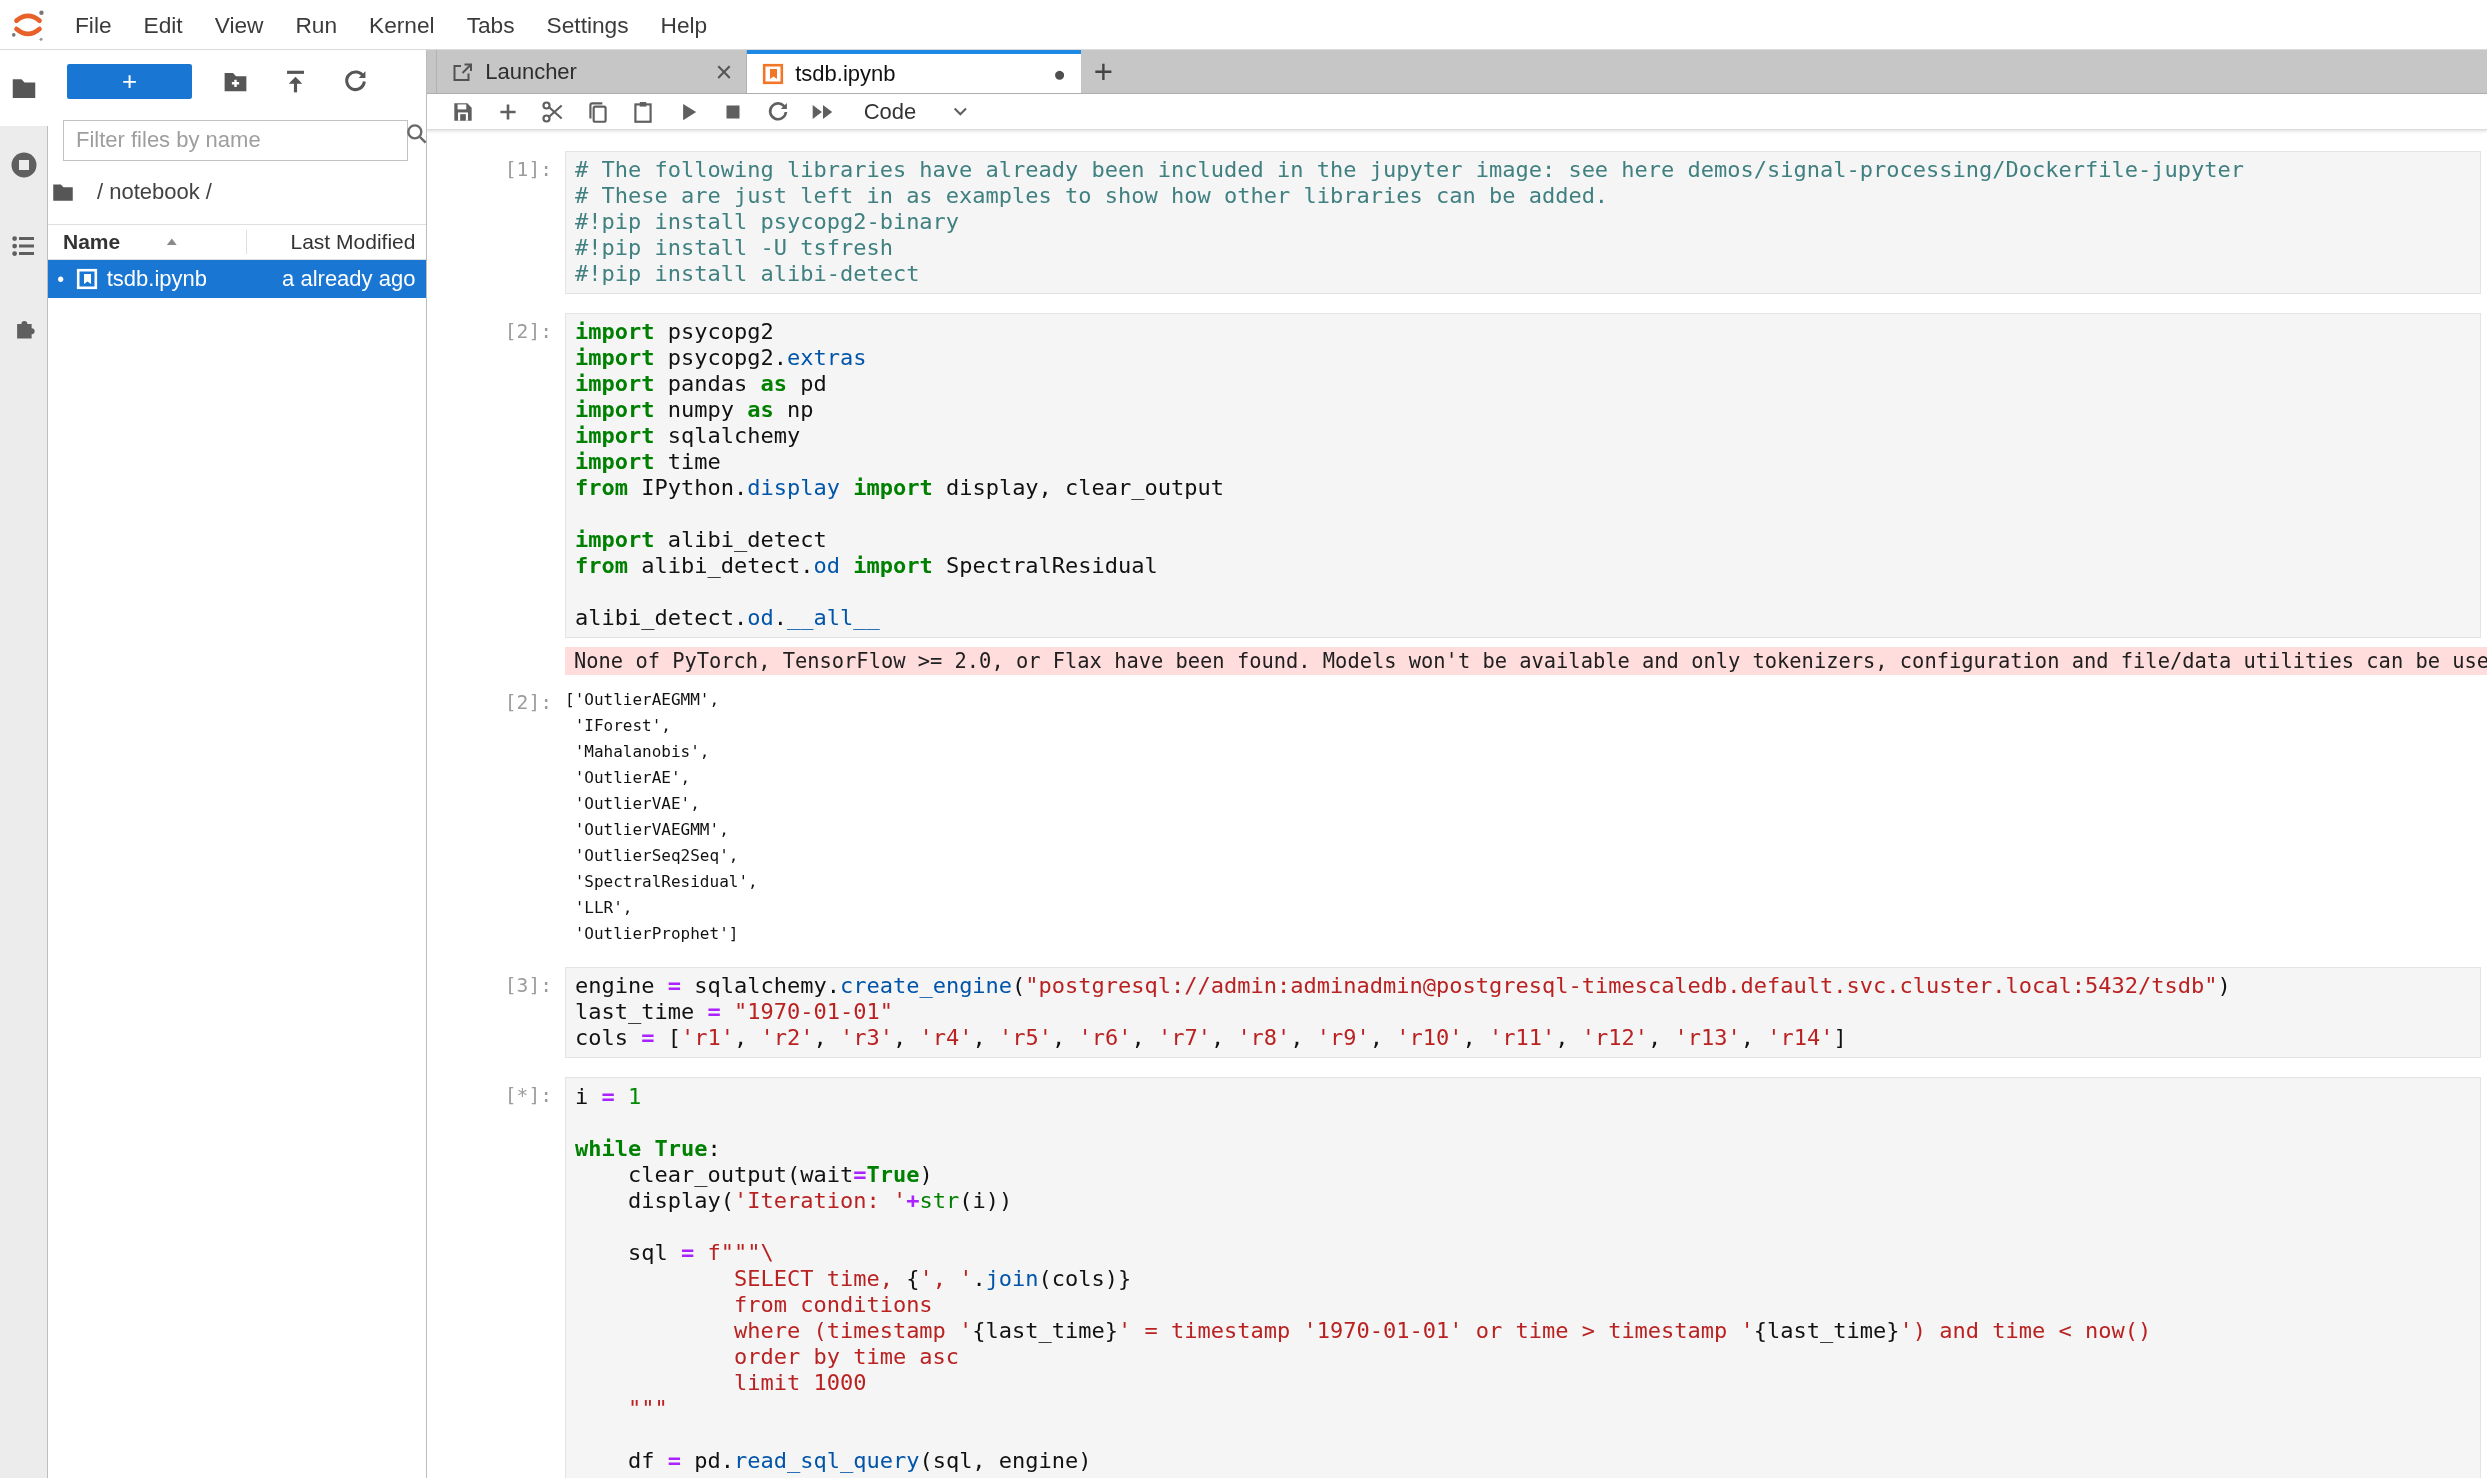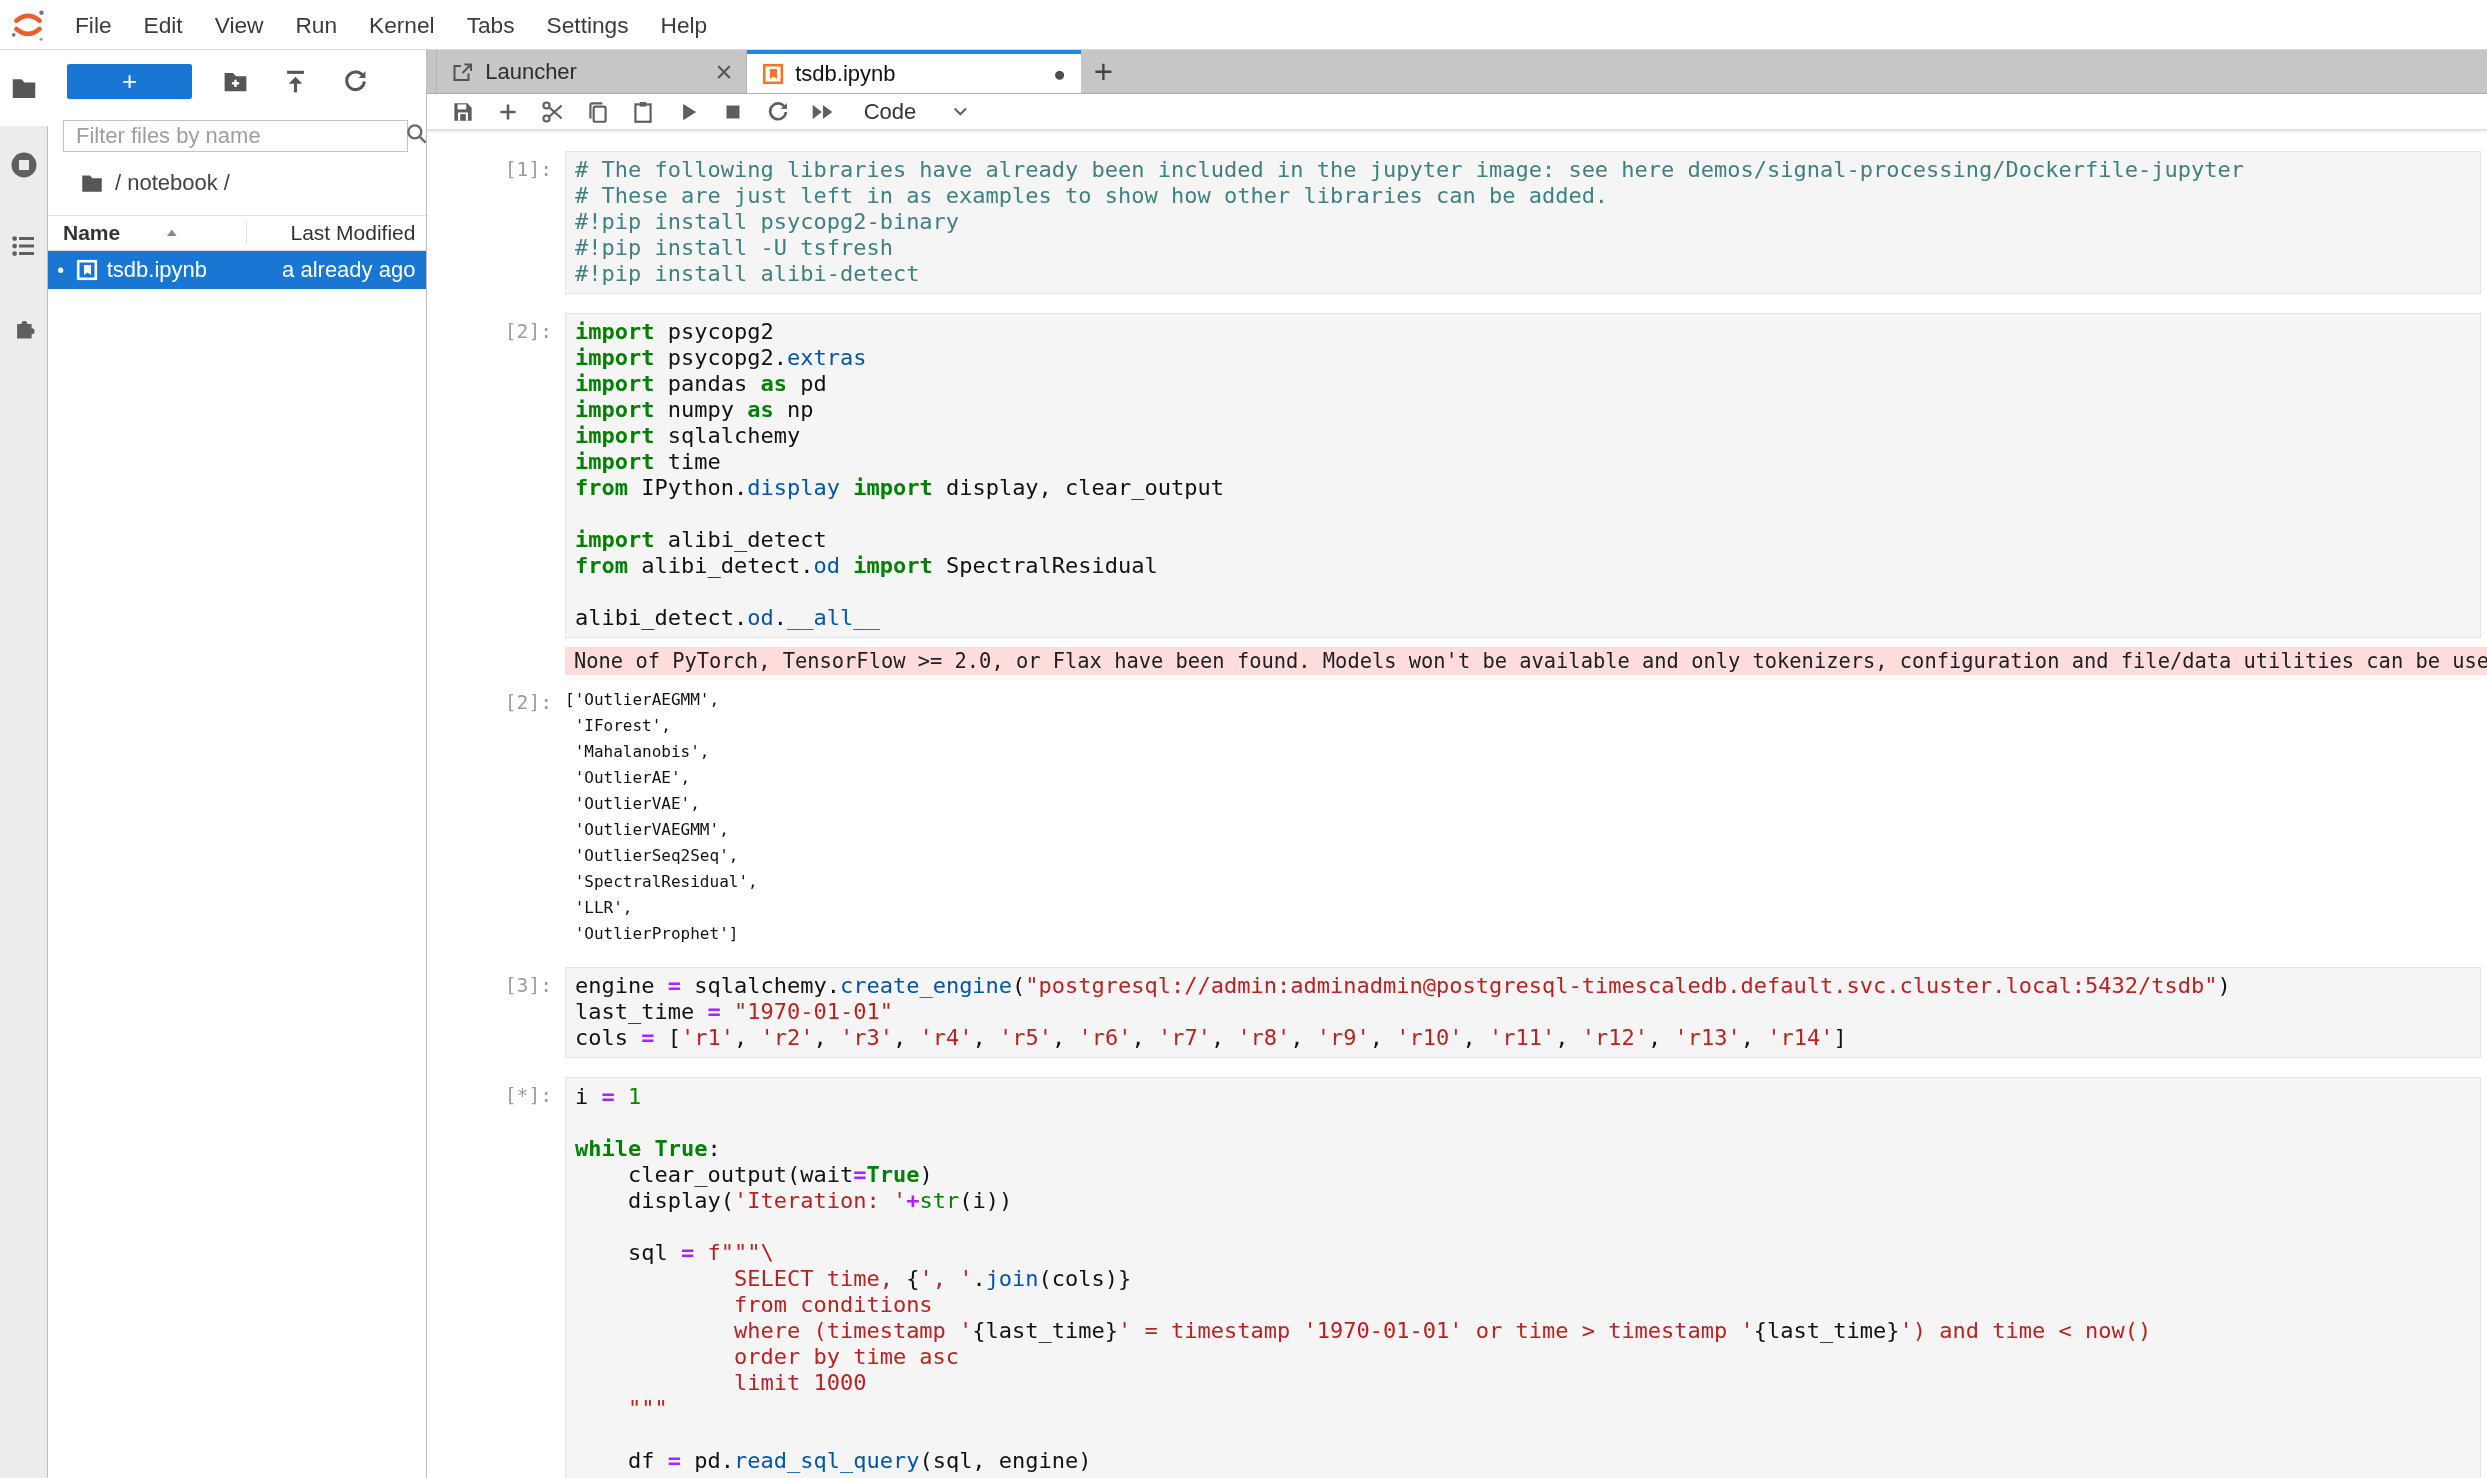--- a/index.html
+++ b/index.html
@@ -23,25 +23,25 @@
   .ab-icon { width:33px; height:33px; display:flex; align-items:center; justify-content:center; }
   .ab-icon svg { width:30px; height:30px; }
 
   
   .file-panel { width:379px; flex:none; background:#fff; border-right:0.8px solid #bdbdbd; display:flex; flex-direction:column; }
   .fp-toolbar { margin-top:12px; height:38px; display:flex; align-items:center; padding:0 10.6px 0 19px; }
   .btn-new-launcher { width:125px; height:35px; background:#1976d2; color:#fff; border:none; border-radius:2.3px;
     font-size:26px; line-height:32px; text-align:center; cursor:pointer; }
   .fp-iconbtn { width:33px; height:33px; margin-left:27px; display:flex; align-items:center; justify-content:center; }
   .fp-iconbtn svg { width:29px; height:29px; }
-  .fp-search { margin:19.6px 18px 0 15px; height:32px; border:1.5px solid #c2c2c2; display:flex; padding:0 10.6px 0 12px;gap:40px; }
+  .fp-search { margin:19.6px 18px 0 15px; height:41px; border:1.5px solid #c2c2c2; display:flex; padding:0 10.6px 0 12px;gap:40px; }
   .fp-search input { flex:1; border:none; outline:none; font-size:22px; color:#333; font-family:"Liberation Sans",sans-serif; }
   .fp-search input::placeholder { color:#9e9e9e; }
   .fp-search svg { width:26px; height:26px; flex:none; }
-  .fp-crumbs { margin-top:18px; display:flex; align-items:flex-end; padding-left:31px; gap:10px; }
+  .fp-crumbs { margin-top:18px; display:flex; align-items:flex-end; padding-left:2px; gap:21px; }
   .fp-crumbs svg { width:26px; height:26px; }
   .fp-crumbs .crumb-text { font-size:22px; color:#424242; }
   .fp-listing-header { margin-top:19.6px; height:36px; border-top:0.8px solid #e0e0e0; border-bottom:0.8px solid #e0e0e0;
     display:flex; align-items:center; }
   .col-name { flex:1; display:flex; align-items:center; padding-left:15px; font-size:21px; font-weight:bold; color:#333; }
   .col-name svg { width:19.6px; height:19.6px; margin-left:42px; }
   .col-modified { width:180px; border-left:0.8px solid #e0e0e0; text-align:right; padding-right:10.6px; font-size:21px; color:#333; }
   .file-row { height:38px; display:flex; align-items:center; font-size:22px; }
   .file-row.selected { background:#1976d2; color:#fff; }
   .file-row .dot { width:19.6px; text-align:center; font-size:19.6px; margin-left:3px; }

